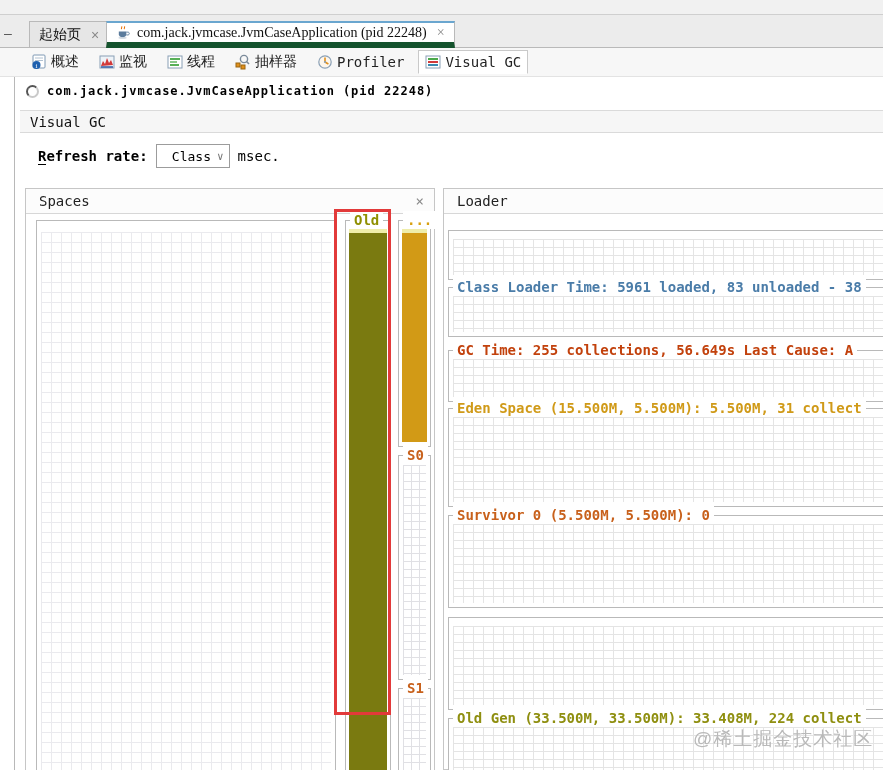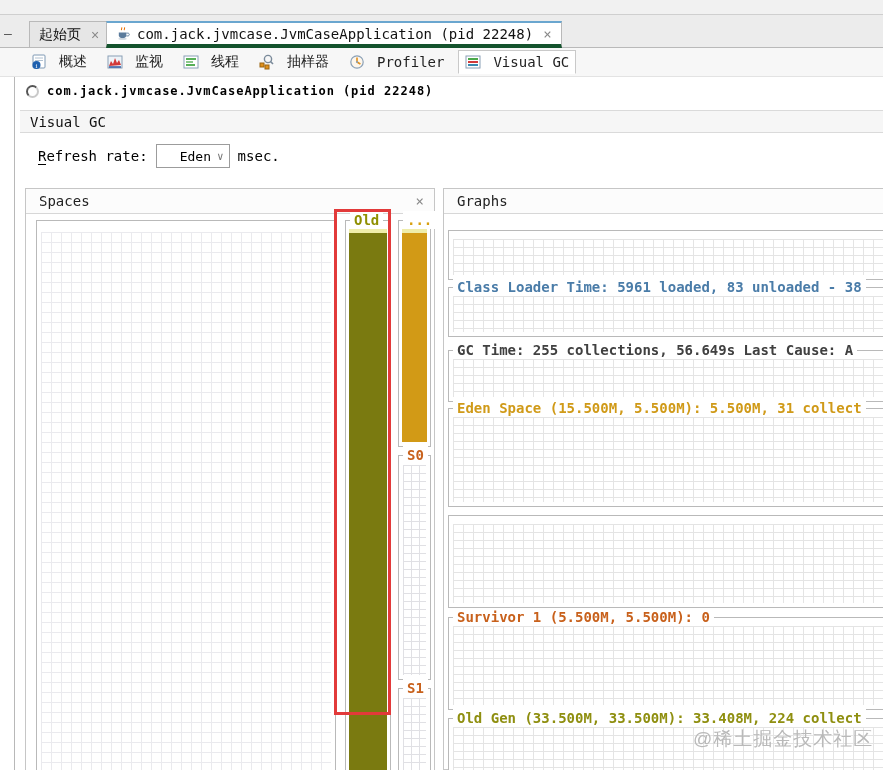--- a/index.html
+++ b/index.html
@@ -11,46 +11,46 @@
   
   .top-strip { position:absolute; left:0; top:0; width:883px; height:15px;
                background:#f1f1f1; border-bottom:1px solid #cfcfcf; }
   .tab-bar { position:absolute; left:0; top:15px; width:883px; height:33px;
              background:#ececec; border-bottom:1px solid #b9b9b9; }
   .collapse-btn { position:absolute; left:1px; top:13px; width:14px; height:14px;
                   color:#444; font-size:13px; line-height:12px; text-align:center; cursor:pointer; }
   .tab { position:absolute; top:6px; height:27px; display:flex; align-items:center;
          gap:6px; padding:0 9px; font-size:14px; border:1px solid #b9b9b9; }
   .tab.inactive { left:29px; background:#e6e6e6; }
-  .tab.active { left:106px; background:#fff; border-bottom:4px solid #14532d;
-                border-top:2px solid #6aa6cf; }
+  .tab.active { left:106px; background:#fff; border-bottom:6px solid #14532d;
+                border-top:2px solid #6aa6cf;font-family:Liberation Serif, serif; }
   .tab .close { color:#888; font-size:14px; margin-left:4px; cursor:pointer; }
   .tab-label { white-space:nowrap; color:#111; }
 
   
   .subtab-bar { position:absolute; left:0; top:48px; width:883px; height:29px;
                 background:#f7f7f7; border-bottom:1px solid #e3e3e3;
                 display:flex; align-items:center; padding-left:25px; gap:8px; }
-  .subtab { display:flex; align-items:center; gap:12px; font-size:14px; color:#222;
+  .subtab { display:flex; align-items:center; gap:4px; font-size:14px; color:#222;
             padding:3px 6px; cursor:pointer; }
   .subtab.active { background:#fff; border:1px solid #c9c9c9; border-bottom:1px solid #fff; }
   .sicon { width:16px; height:16px; display:inline-block; }
 
   
   .left-edge { position:absolute; left:14px; top:77px; width:1px; bottom:0; background:#b8b8b8; }
   .app-header { position:absolute; left:26px; top:84px; display:flex; align-items:center; gap:8px; }
   .spinner { width:13px; height:13px; border-radius:50%;
              border:2.5px solid #555; border-right-color:#c9c9c9; border-bottom-color:#c9c9c9; }
   .app-title { font-size:12px; font-weight:bold; letter-spacing:1px; color:#000; white-space:nowrap; }
   .visualgc-bar { position:absolute; left:20px; top:110px; width:863px; height:23px;
                   background:#f6f6f6; border-top:1px solid #dadada; border-bottom:1px solid #dadada;
                   display:flex; align-items:center; padding-left:10px; font-size:14px; color:#111; }
   .refresh-row { position:absolute; left:38px; top:144px; display:flex; align-items:center;
                  gap:8px; font-size:14px; }
-  .refresh-label { font-weight:normal;text-align:right; }
+  .refresh-label { font-weight:bold;text-align:right; }
   .refresh-label .u { border-bottom:1.5px solid #000; }
   .combo { width:74px; height:24px; border:1px solid #9c9c9c; background:#fff;
            display:flex; align-items:center; justify-content:flex-end; gap:6px;
            padding:0 5px; font-size:13px; cursor:pointer; }
   .combo .chev { color:#777; font-size:11px; }
 
   
   .panel { position:absolute; top:188px; background:#fff; border:1px solid #c6c6c6; }
   .panel-head { height:25px; background:#fcfcfc; border-bottom:1px solid #d7d7d7;
                 display:flex; align-items:center; padding:0 10px 0 13px;
@@ -98,21 +98,21 @@
   .gsec .grid { top:8px; }
   .sec-compile   { left:4px; top:16px;  height:50px; }
   .sec-classload { left:4px; top:73px;  height:50px; }
   .sec-gctime    { left:4px; top:136px; height:52px; }
   .sec-eden      { left:4px; top:194px; height:99px; }
   .sec-s0        { left:4px; top:301px; height:93px; }
   .sec-s1        { left:4px; top:403px; height:93px; }
   .sec-oldgen    { left:4px; top:504px; height:95px; }
   .lbl-compile   { color:#31617f; }
   .lbl-classload { color:#4a7ca8; }
-  .lbl-gctime    { color:#404040; }
+  .lbl-gctime    { color:#c2410c; }
   .lbl-edensec   { color:#d09a18; }
   .lbl-survsec   { color:#c8611c; }
   .lbl-oldgen    { color:#8f8f10; }
 
   .watermark { position:absolute; left:693px; top:726px; font-size:19px; color:#b9b9b9;
                font-family:"Liberation Sans", sans-serif; letter-spacing:1px; z-index:9; }
 </style>
 </head>
 <body>
 
@@ -217,21 +217,21 @@
   <span class="app-title">(pid 22248)</span>
 </div>
 
 <div class="visualgc-bar">
   <span>Visual GC</span>
 </div>
 
 <div class="refresh-row">
   <span class="refresh-label"><span class="u">R</span><span>efresh rate:</span></span>
   <span class="combo">
-    <span>Eden</span>
+    <span>Class</span>
     <span class="chev">∨</span>
   </span>
   <span>msec.</span>
 </div>
 
 <div class="panel spaces-panel">
   <div class="panel-head">
     <span>Spaces</span>
     <span class="close">×</span>
   </div>
@@ -266,21 +266,21 @@
       <div class="grid fine"></div>
     </div>
 
   </div>
 
   <div class="highlight-rect"></div>
 </div>
 
 <div class="panel graphs-panel">
   <div class="panel-head">
-    <span>Graphs</span>
+    <span>Loader</span>
   </div>
   <div class="panel-body">
 
     <div class="gbox gsec sec-compile">
       <div class="grid"></div>
     </div>
 
     <div class="gbox gsec sec-classload">
       <span class="glabel lbl-classload">Class Loader Time: 5961 loaded, 83 unloaded - 38</span>
       <div class="grid"></div>
@@ -290,25 +290,25 @@
       <span class="glabel lbl-gctime">GC Time: 255 collections, 56.649s  Last Cause: A</span>
       <div class="grid"></div>
     </div>
 
     <div class="gbox gsec sec-eden">
       <span class="glabel lbl-edensec">Eden Space (15.500M, 5.500M): 5.500M, 31 collect</span>
       <div class="grid"></div>
     </div>
 
     <div class="gbox gsec sec-s0">
+      <span class="glabel lbl-survsec">Survivor 0 (5.500M, 5.500M): 0</span>
       <div class="grid"></div>
     </div>
 
     <div class="gbox gsec sec-s1">
-      <span class="glabel lbl-survsec">Survivor 1 (5.500M, 5.500M): 0</span>
       <div class="grid"></div>
     </div>
 
     <div class="gbox gsec sec-oldgen">
       <span class="glabel lbl-oldgen">Old Gen (33.500M, 33.500M): 33.408M, 224 collect</span>
       <div class="grid"></div>
     </div>
 
   </div>
 </div>

